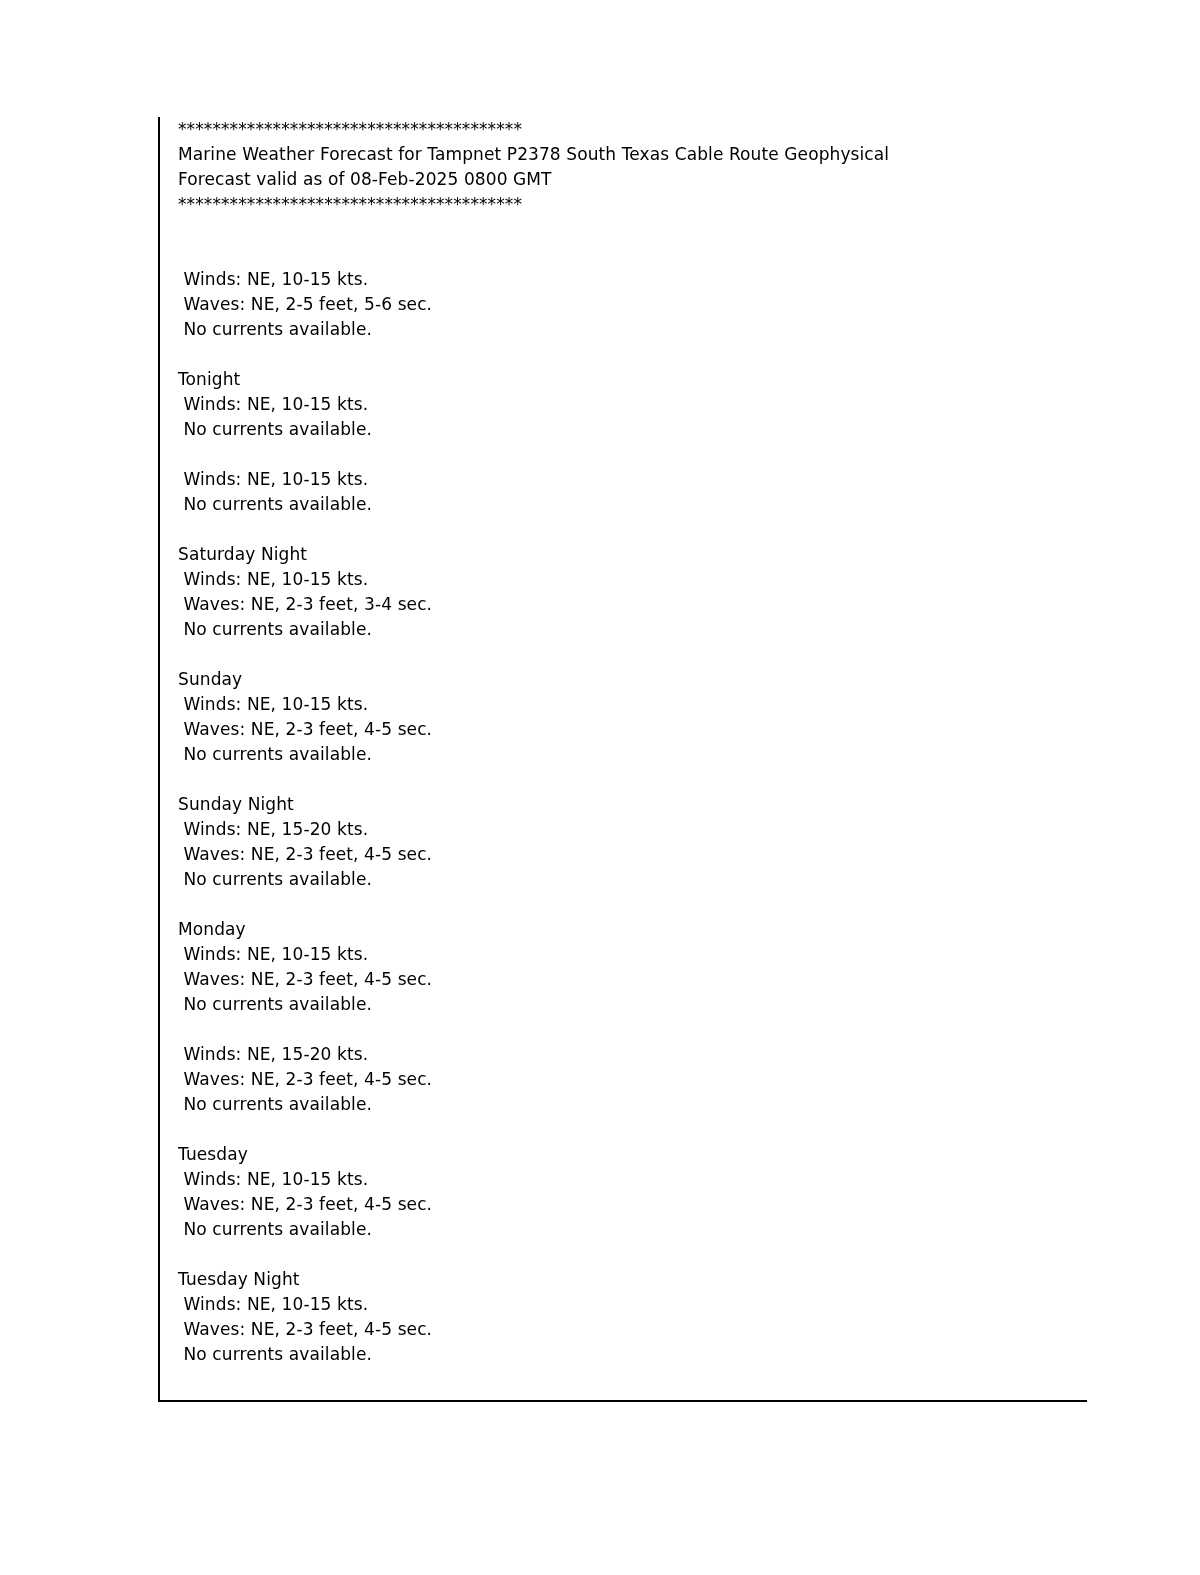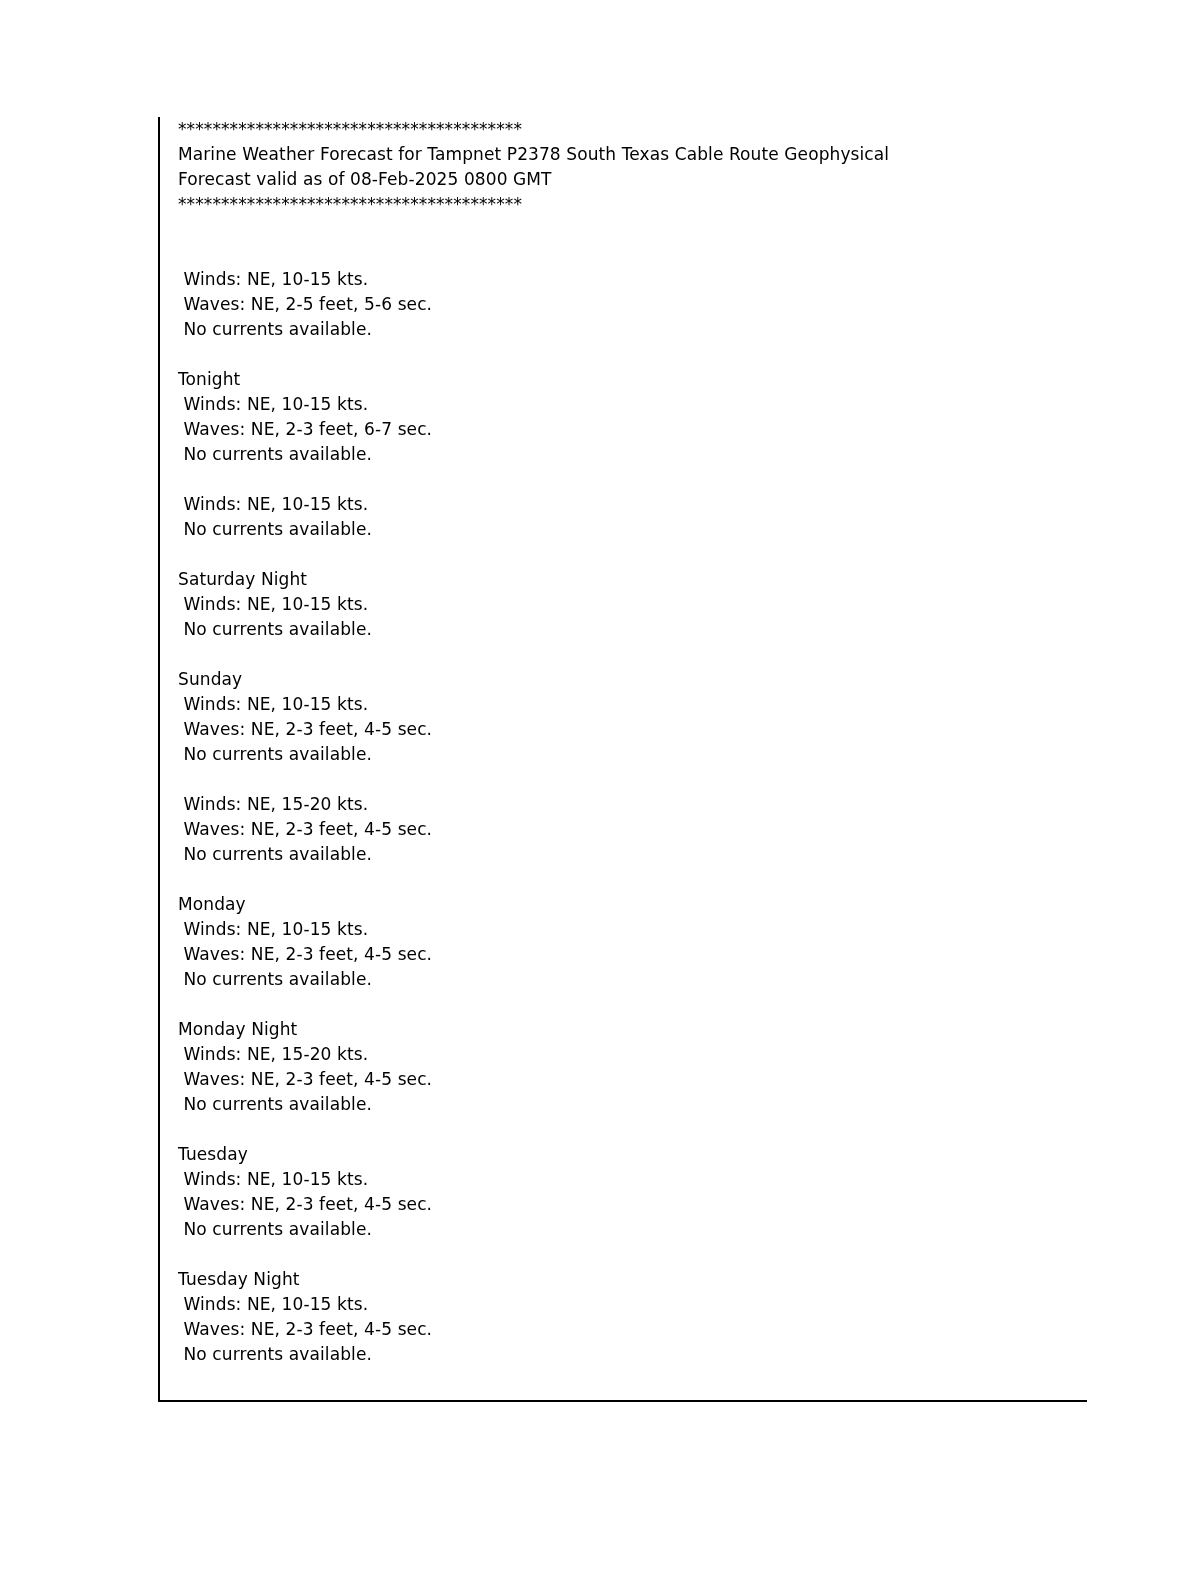--- a/index.html
+++ b/index.html
@@ -54,57 +54,57 @@
         <div class="section">
           <div class="line blank"></div>
           <div class="line"> Winds: NE, 10-15 kts.</div>
           <div class="line"> Waves: NE, 2-5 feet, 5-6 sec.</div>
           <div class="line"> No currents available.</div>
         </div>
         <div class="section">
           <div class="line blank"></div>
           <div class="line">Tonight</div>
           <div class="line"> Winds: NE, 10-15 kts.</div>
-          <div class="line"> Waves: NE, 2-3 feet, 6-7 sec.</div>
           <div class="line"> No currents available.</div>
         </div>
         <div class="section">
           <div class="line blank"></div>
           <div class="line"> Winds: NE, 10-15 kts.</div>
           <div class="line"> No currents available.</div>
         </div>
         <div class="section">
           <div class="line blank"></div>
           <div class="line">Saturday Night</div>
           <div class="line"> Winds: NE, 10-15 kts.</div>
+          <div class="line"> Waves: NE, 2-3 feet, 3-4 sec.</div>
           <div class="line"> No currents available.</div>
         </div>
         <div class="section">
           <div class="line blank"></div>
           <div class="line">Sunday</div>
           <div class="line"> Winds: NE, 10-15 kts.</div>
           <div class="line"> Waves: NE, 2-3 feet, 4-5 sec.</div>
           <div class="line"> No currents available.</div>
         </div>
         <div class="section">
           <div class="line blank"></div>
+          <div class="line">Sunday Night</div>
           <div class="line"> Winds: NE, 15-20 kts.</div>
           <div class="line"> Waves: NE, 2-3 feet, 4-5 sec.</div>
           <div class="line"> No currents available.</div>
         </div>
         <div class="section">
           <div class="line blank"></div>
           <div class="line">Monday</div>
           <div class="line"> Winds: NE, 10-15 kts.</div>
           <div class="line"> Waves: NE, 2-3 feet, 4-5 sec.</div>
           <div class="line"> No currents available.</div>
         </div>
         <div class="section">
           <div class="line blank"></div>
-          <div class="line">Monday Night</div>
           <div class="line"> Winds: NE, 15-20 kts.</div>
           <div class="line"> Waves: NE, 2-3 feet, 4-5 sec.</div>
           <div class="line"> No currents available.</div>
         </div>
         <div class="section">
           <div class="line blank"></div>
           <div class="line">Tuesday</div>
           <div class="line"> Winds: NE, 10-15 kts.</div>
           <div class="line"> Waves: NE, 2-3 feet, 4-5 sec.</div>
           <div class="line"> No currents available.</div>

